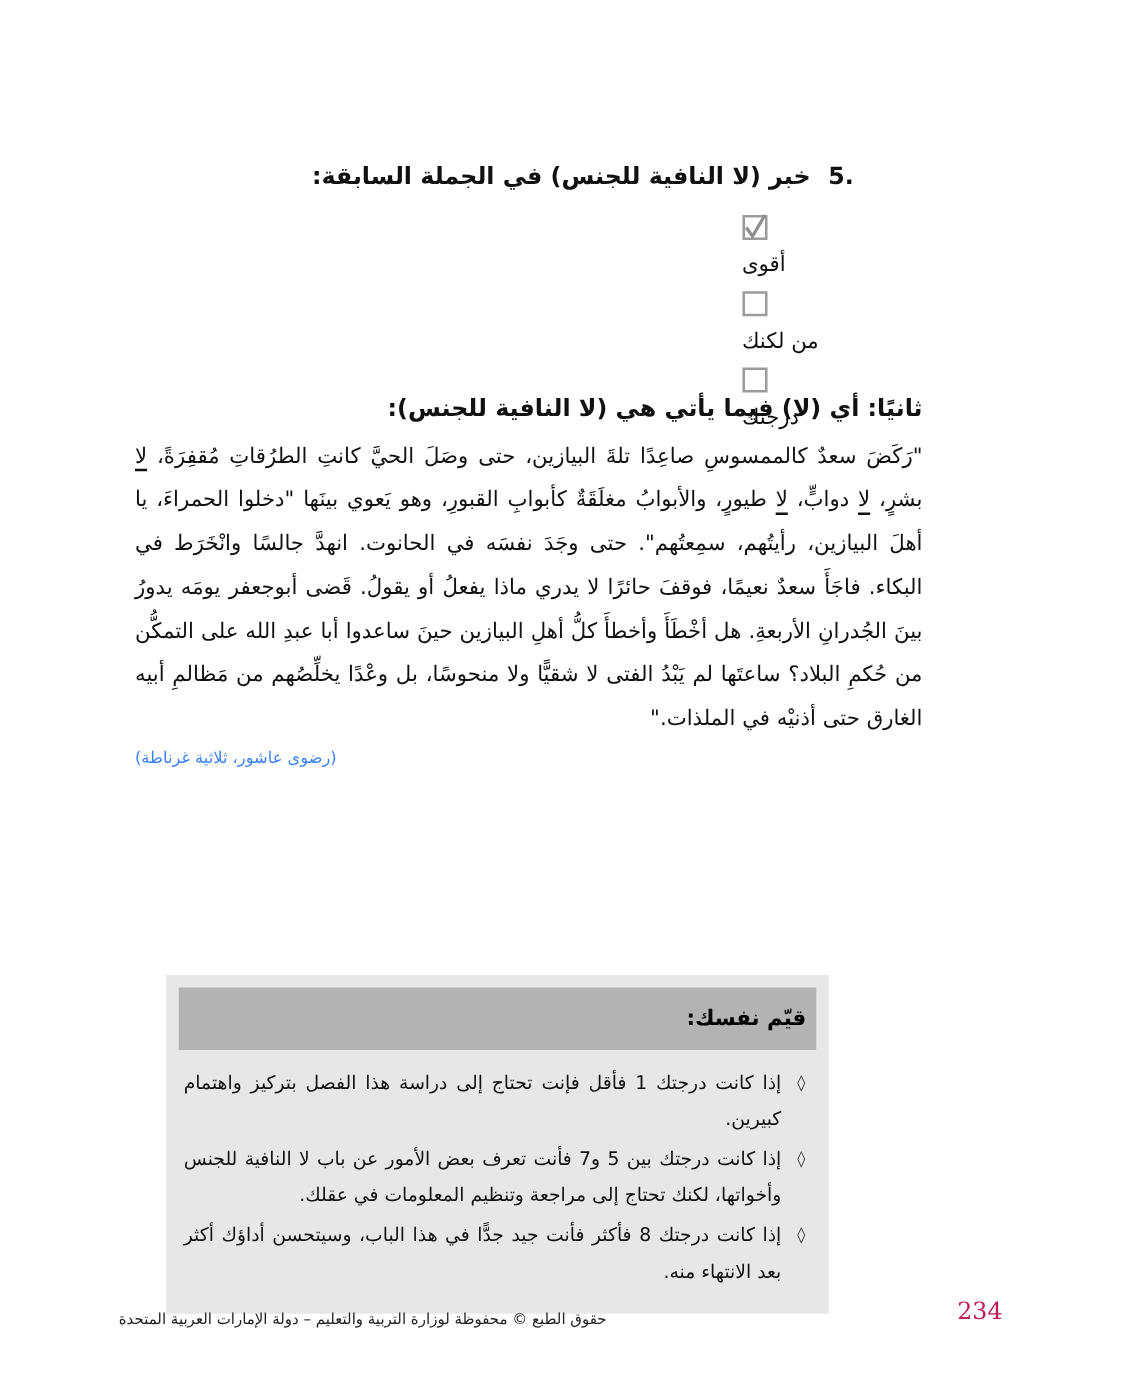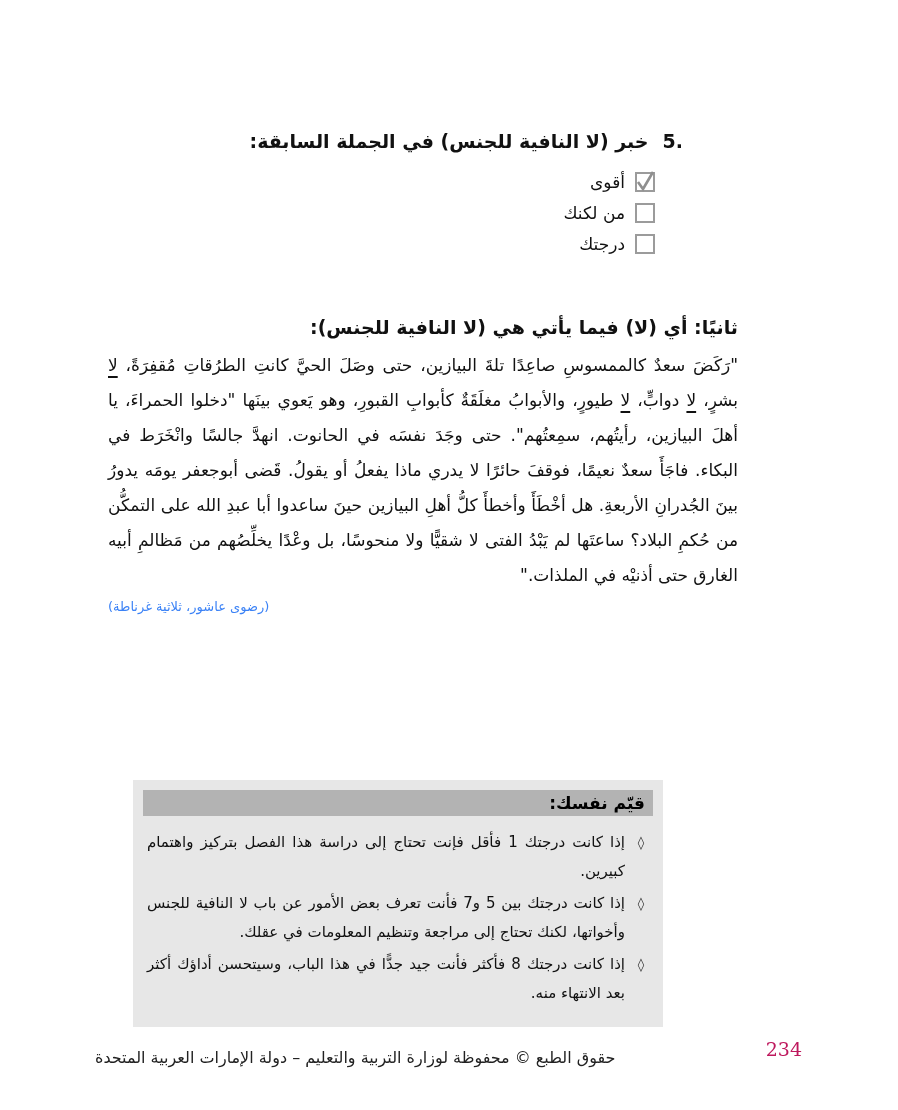--- a/index.html
+++ b/index.html
@@ -16,21 +16,21 @@
   
   .q5{
     position:absolute;top:130px;right:215px;
     display:flex;align-items:baseline;gap:14px;
     font-weight:bold;font-size:19px;white-space:nowrap;
   }
   .q5 .num{direction:ltr;}
 
   
   .options{position:absolute;top:172px;right:243px;}
-  .opt-row{display:flex;align-items:flex-start;gap:10px;margin-bottom:11px;font-size:17px;}
+  .opt-row{display:flex;align-items:flex-end;gap:10px;margin-bottom:11px;font-size:17px;flex-direction:column;}
   .opt-box{
     width:20px;height:20px;flex:0 0 20px;
     border:2px solid #9b9b9b;background:#fff;
     display:flex;align-items:center;justify-content:center;
     box-sizing:border-box;cursor:pointer;
   }
   .opt-box svg{visibility:hidden;overflow:visible;}
   .opt-row.checked .opt-box svg{visibility:visible;}
 
   
@@ -41,35 +41,35 @@
   .attribution{font-size:13px;color:#3b82f6;margin-top:6px;text-align:left;}
 
   
   .assess{
     position:absolute;top:780px;right:235px;width:530px;
     background:#e7e7e7;box-sizing:border-box;
     padding:10px 10px 16px 10px;
   }
   .assess-header{
     background:#b3b3b3;
-    padding:3px 8px;margin-bottom:12px;
+    padding:15px 8px;margin-bottom:12px;
     font-weight:bold;font-size:17px;color:#000;
   }
   .assess-item{
     display:flex;gap:8px;
     font-size:15px;line-height:29px;
     margin:0 4px 3px 4px;
   }
   .assess-item .marker{flex:0 0 16px;font-size:13px;line-height:29px;text-align:center;color:#333;}
   .assess-item .txt{flex:1;text-align:justify;}
 
   
   .footer-copy{
     position:absolute;top:1048px;left:95px;
-    font-size:16px;color:#222;direction:rtl;white-space:nowrap;
+    font-size:12px;color:#222;direction:rtl;white-space:nowrap;
   }
   .page-num{
     position:absolute;top:1038px;right:96px;
     font-size:19px;font-family:"DejaVu Serif",serif;direction:ltr;color:#be185d;
   }
 </style>
 </head>
 <body>
 
 <div class="page">

